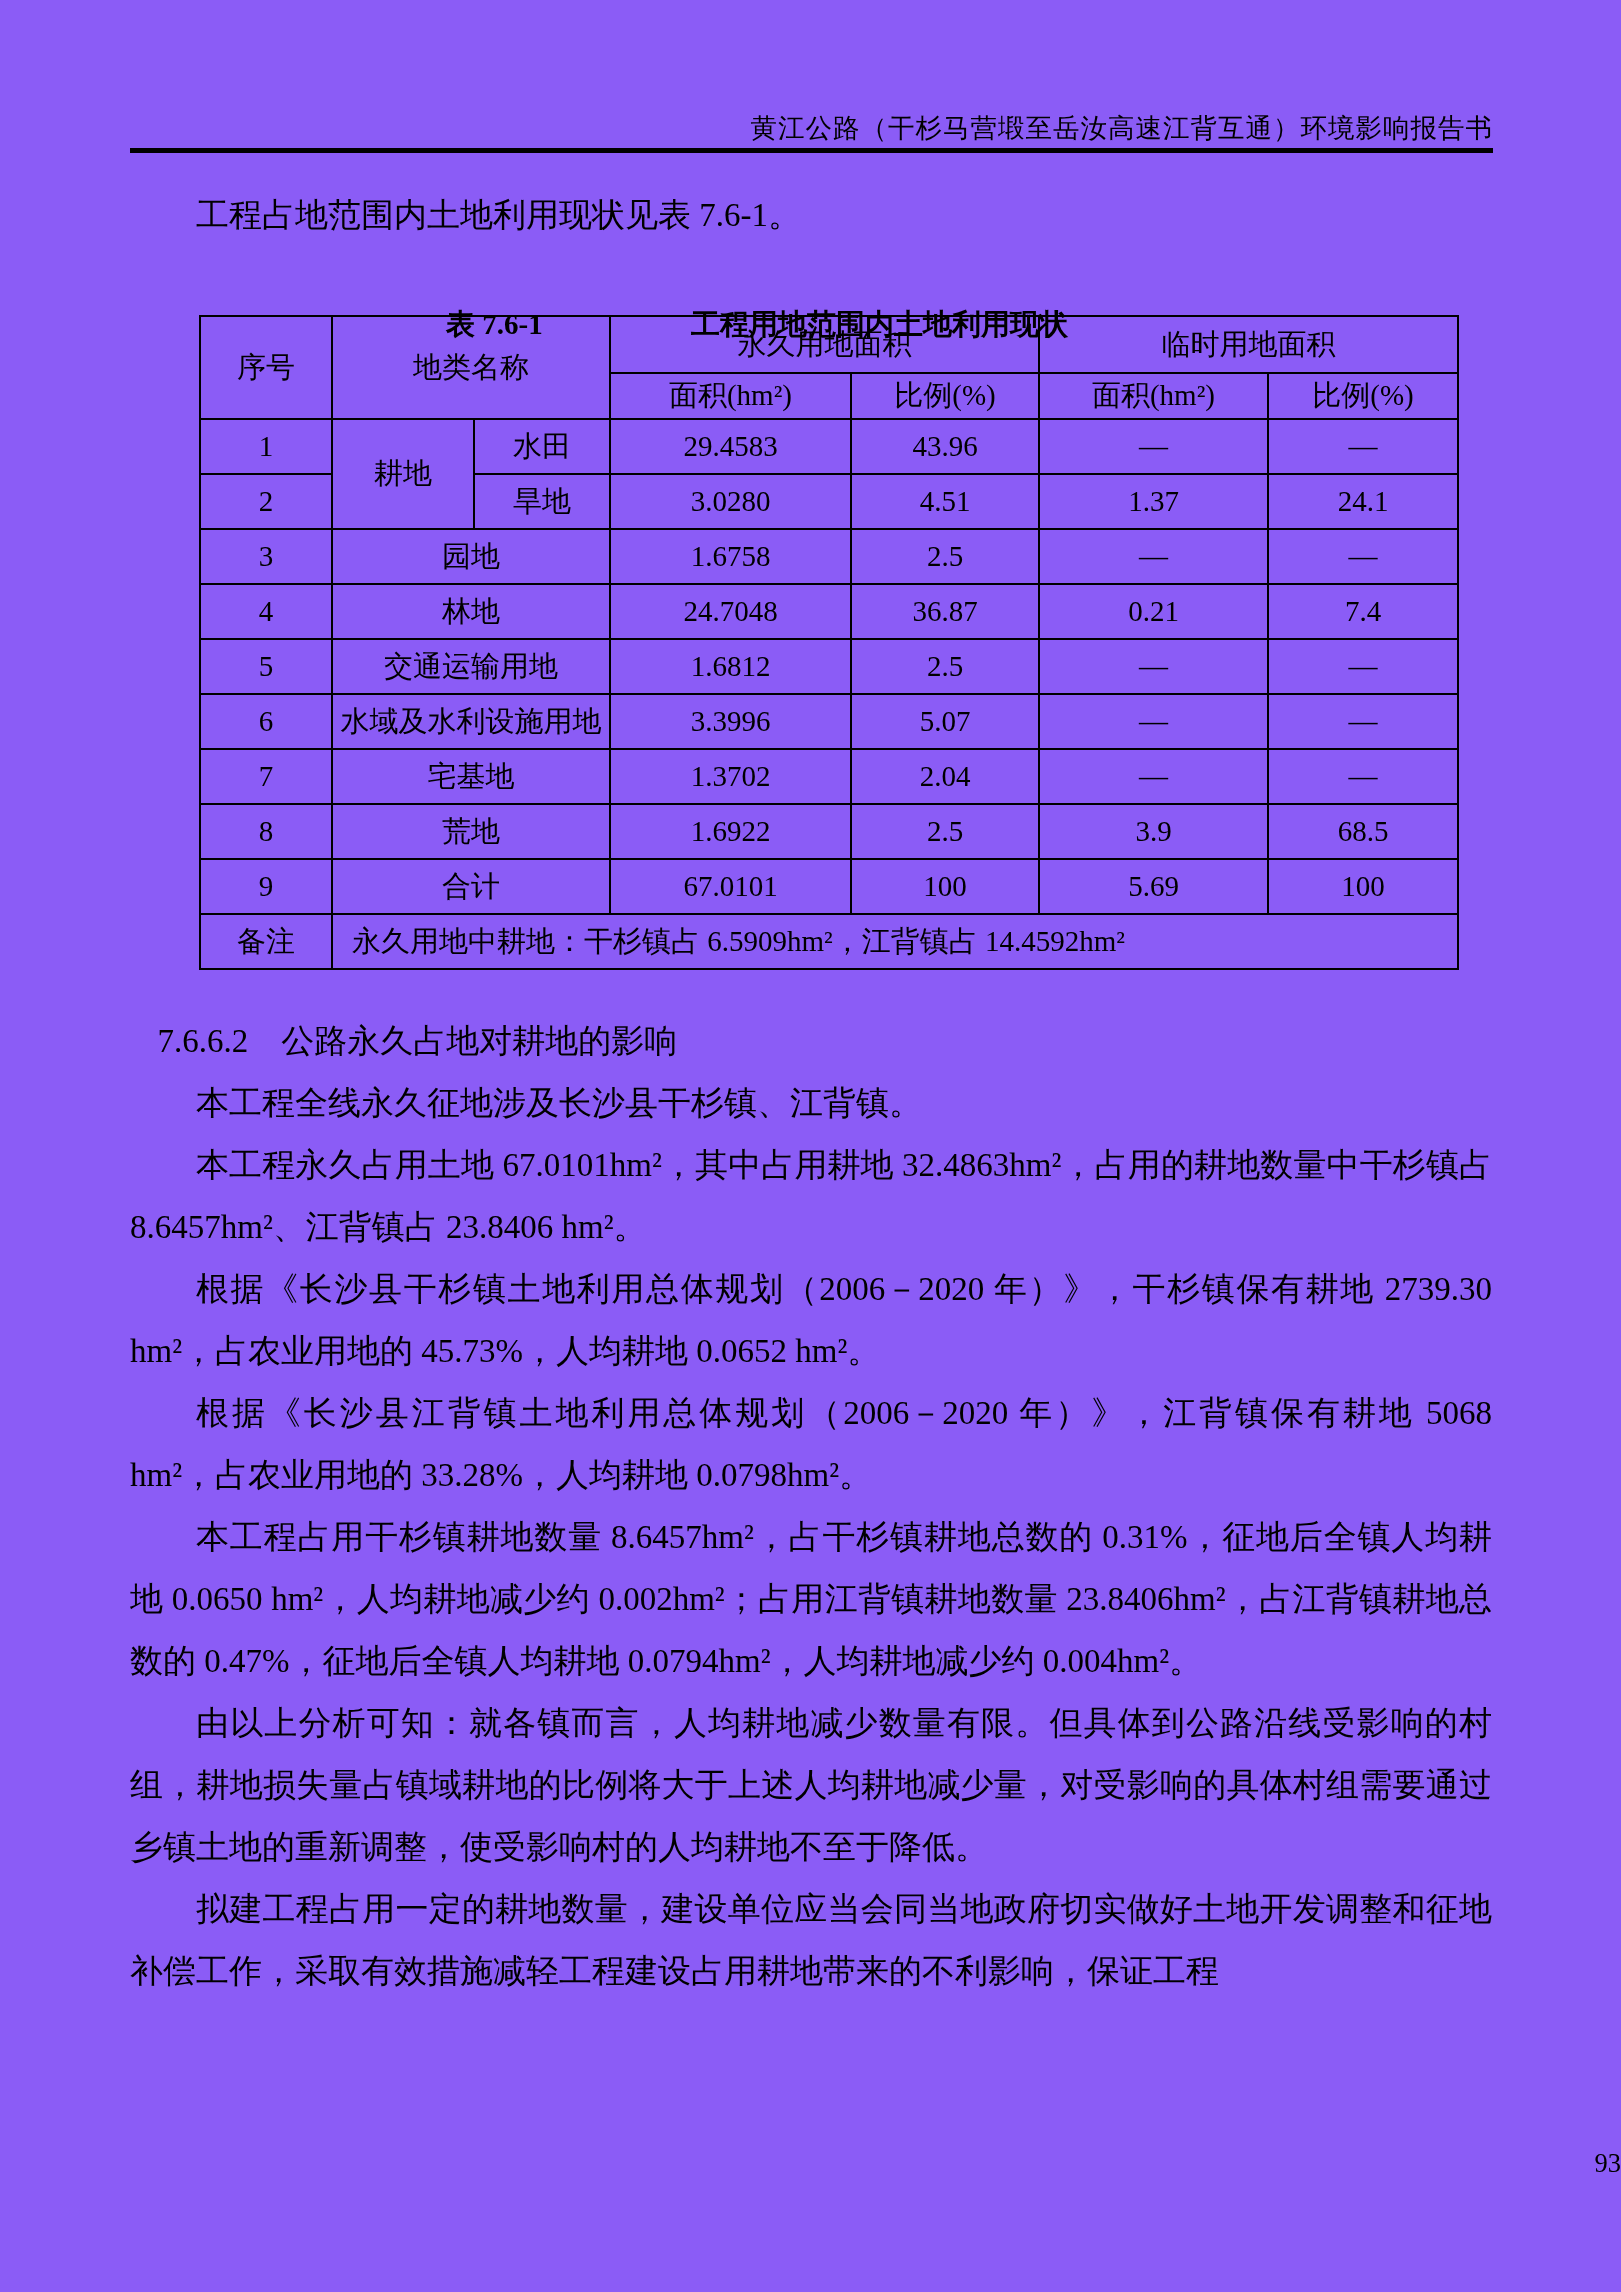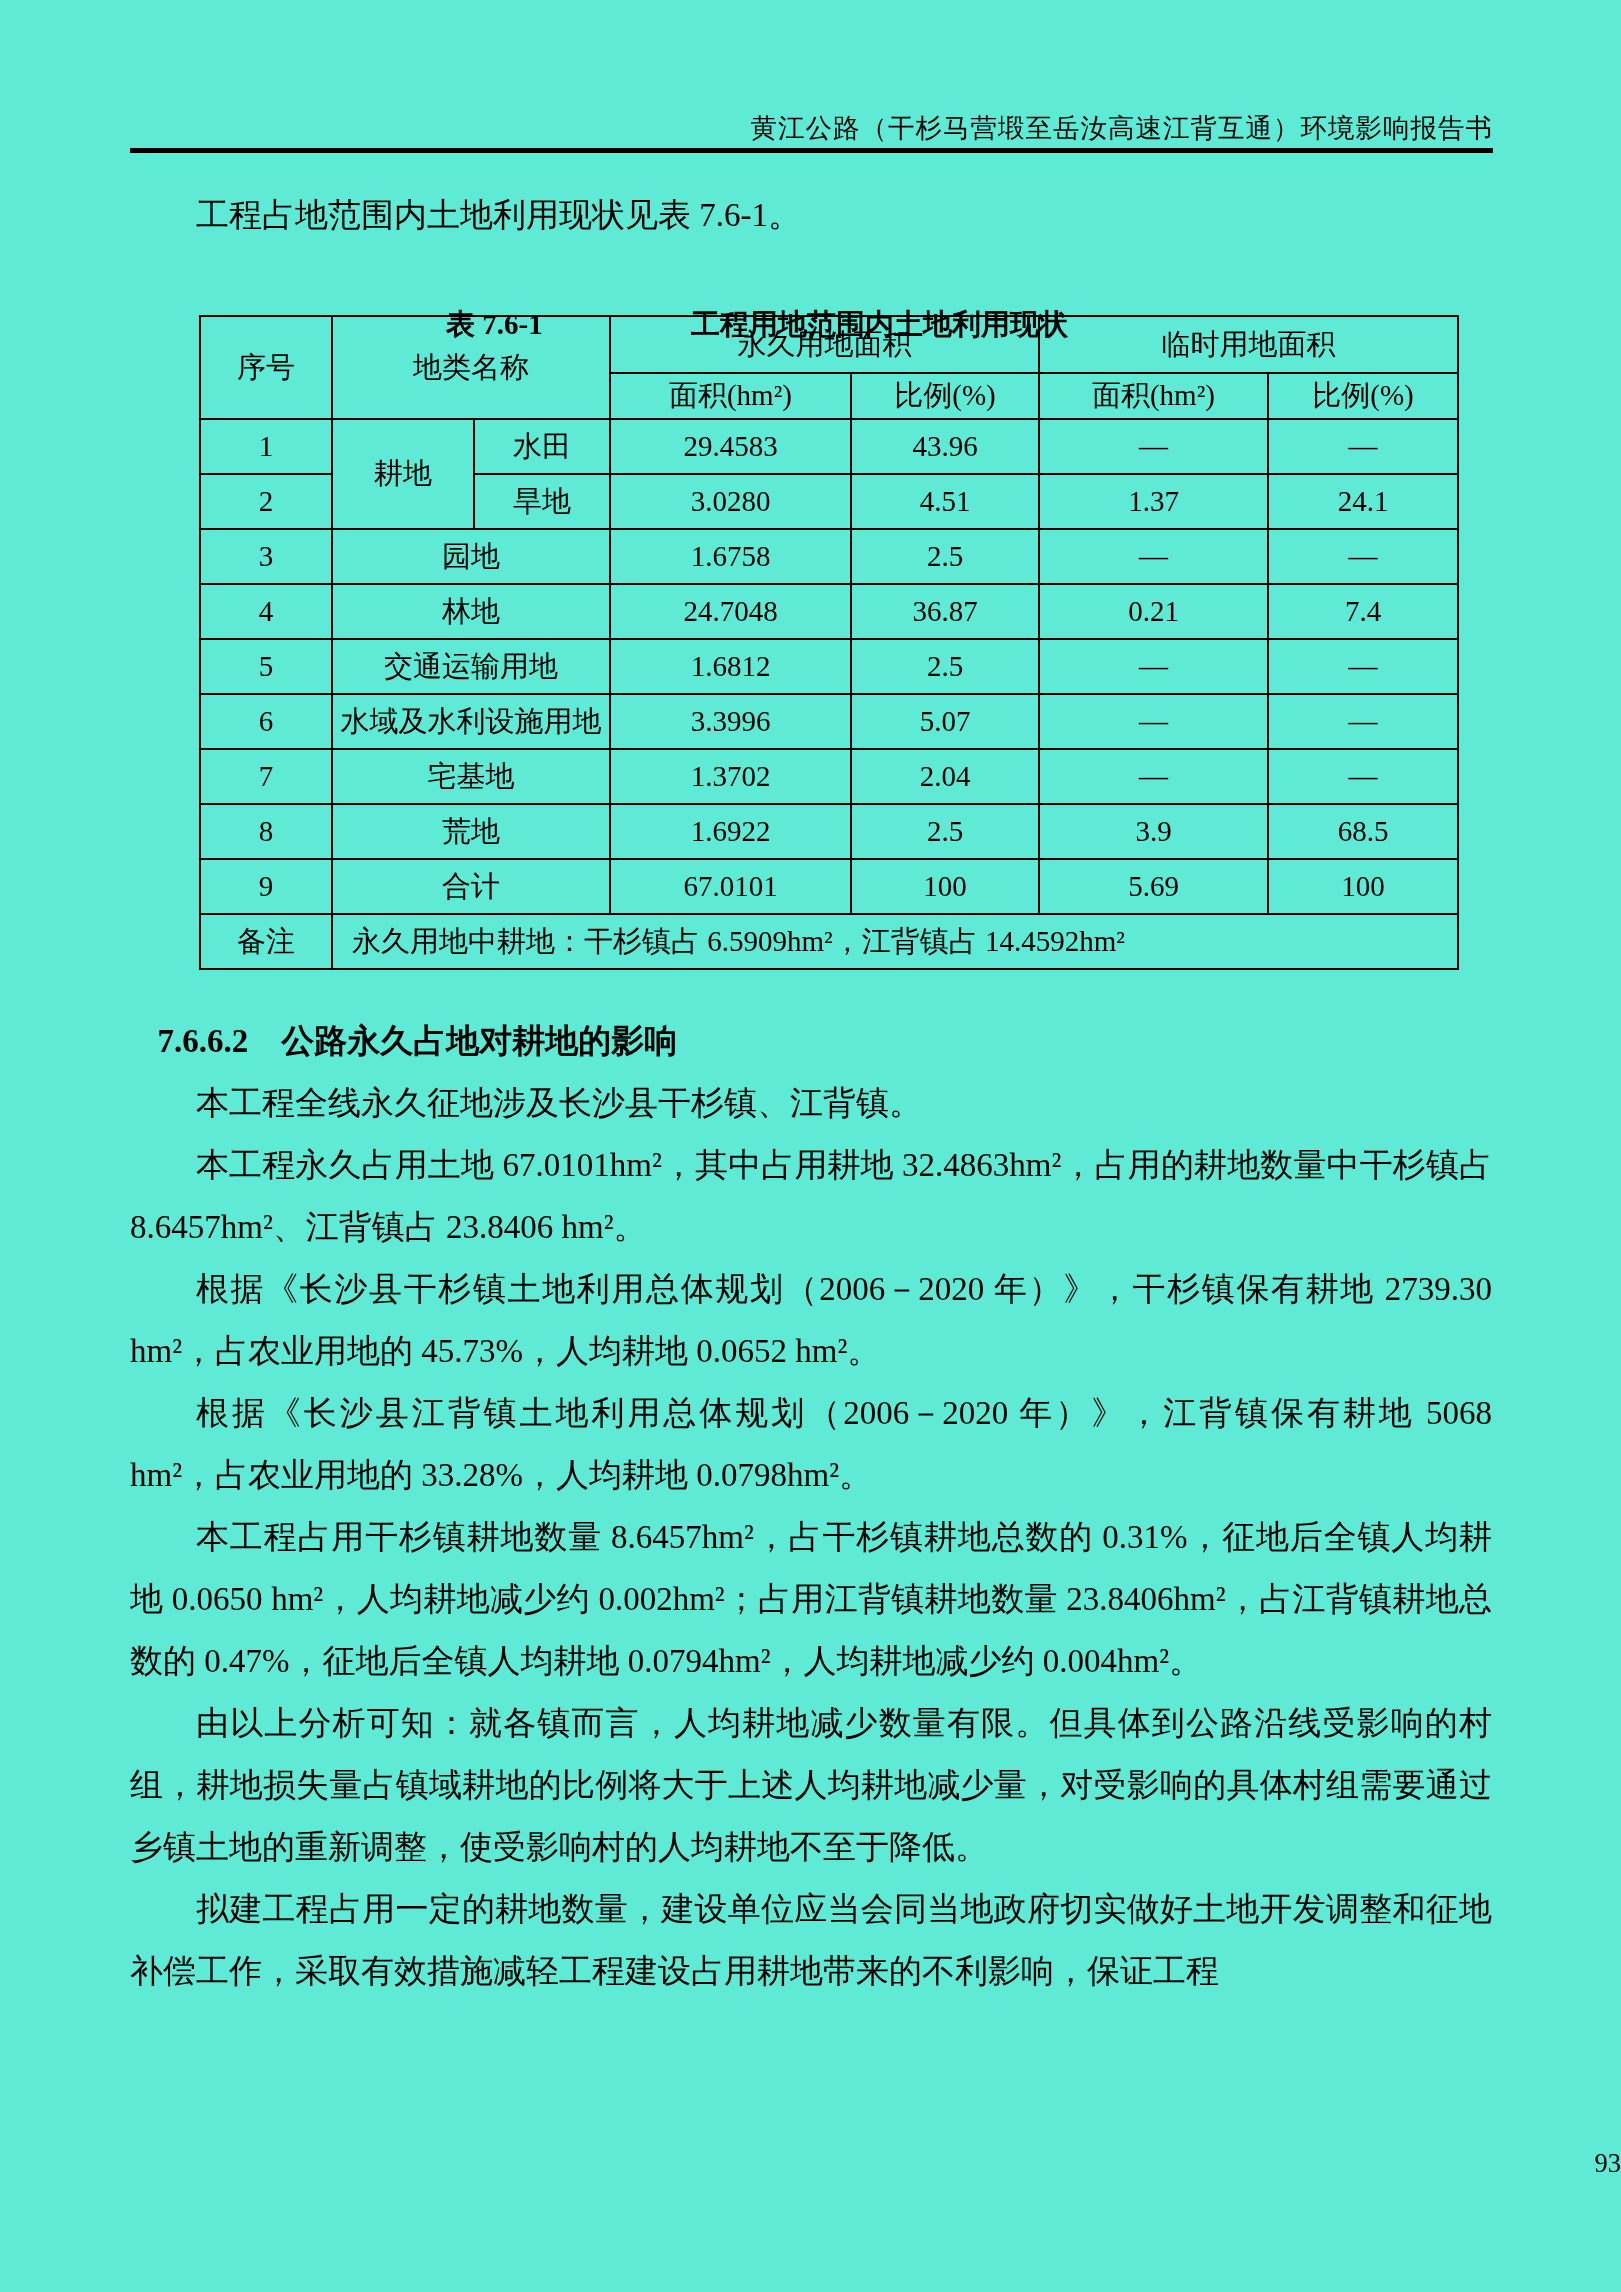--- a/index.html
+++ b/index.html
@@ -2,21 +2,21 @@
 <html><head>
 <meta charset="utf-8">
 <style>
   * { box-sizing: border-box; }
   html, body { margin: 0; padding: 0; background: #ffffff; }
 
   .page {
     position: relative;
     width: 1621px;
     height: 2293px;
-    background: #5eead4;
+    background: #8b5cf6;
     font-family: "Liberation Serif", serif;
     color: #000000;
     overflow: hidden;
   }
 
   
   .running-header {
     position: absolute;
     left: 130px;
     right: 128px;
@@ -97,21 +97,21 @@
     left: 130px;
     top: 1010px;
     width: 1362px;
     font-size: 33px;
     line-height: 62px;
   }
   .body-block p { margin: 0; text-align: justify; }
   .section-heading {
     margin: 0;
     font-size: 33px;
-    font-weight: bold;
+    font-weight: normal;
     text-indent: 27.4px;
     text-align: center;
   }
   .para { text-indent: 2em; }
 
   
   .page-number {
     position: absolute;
     left: 0;
     top: 2148px;

